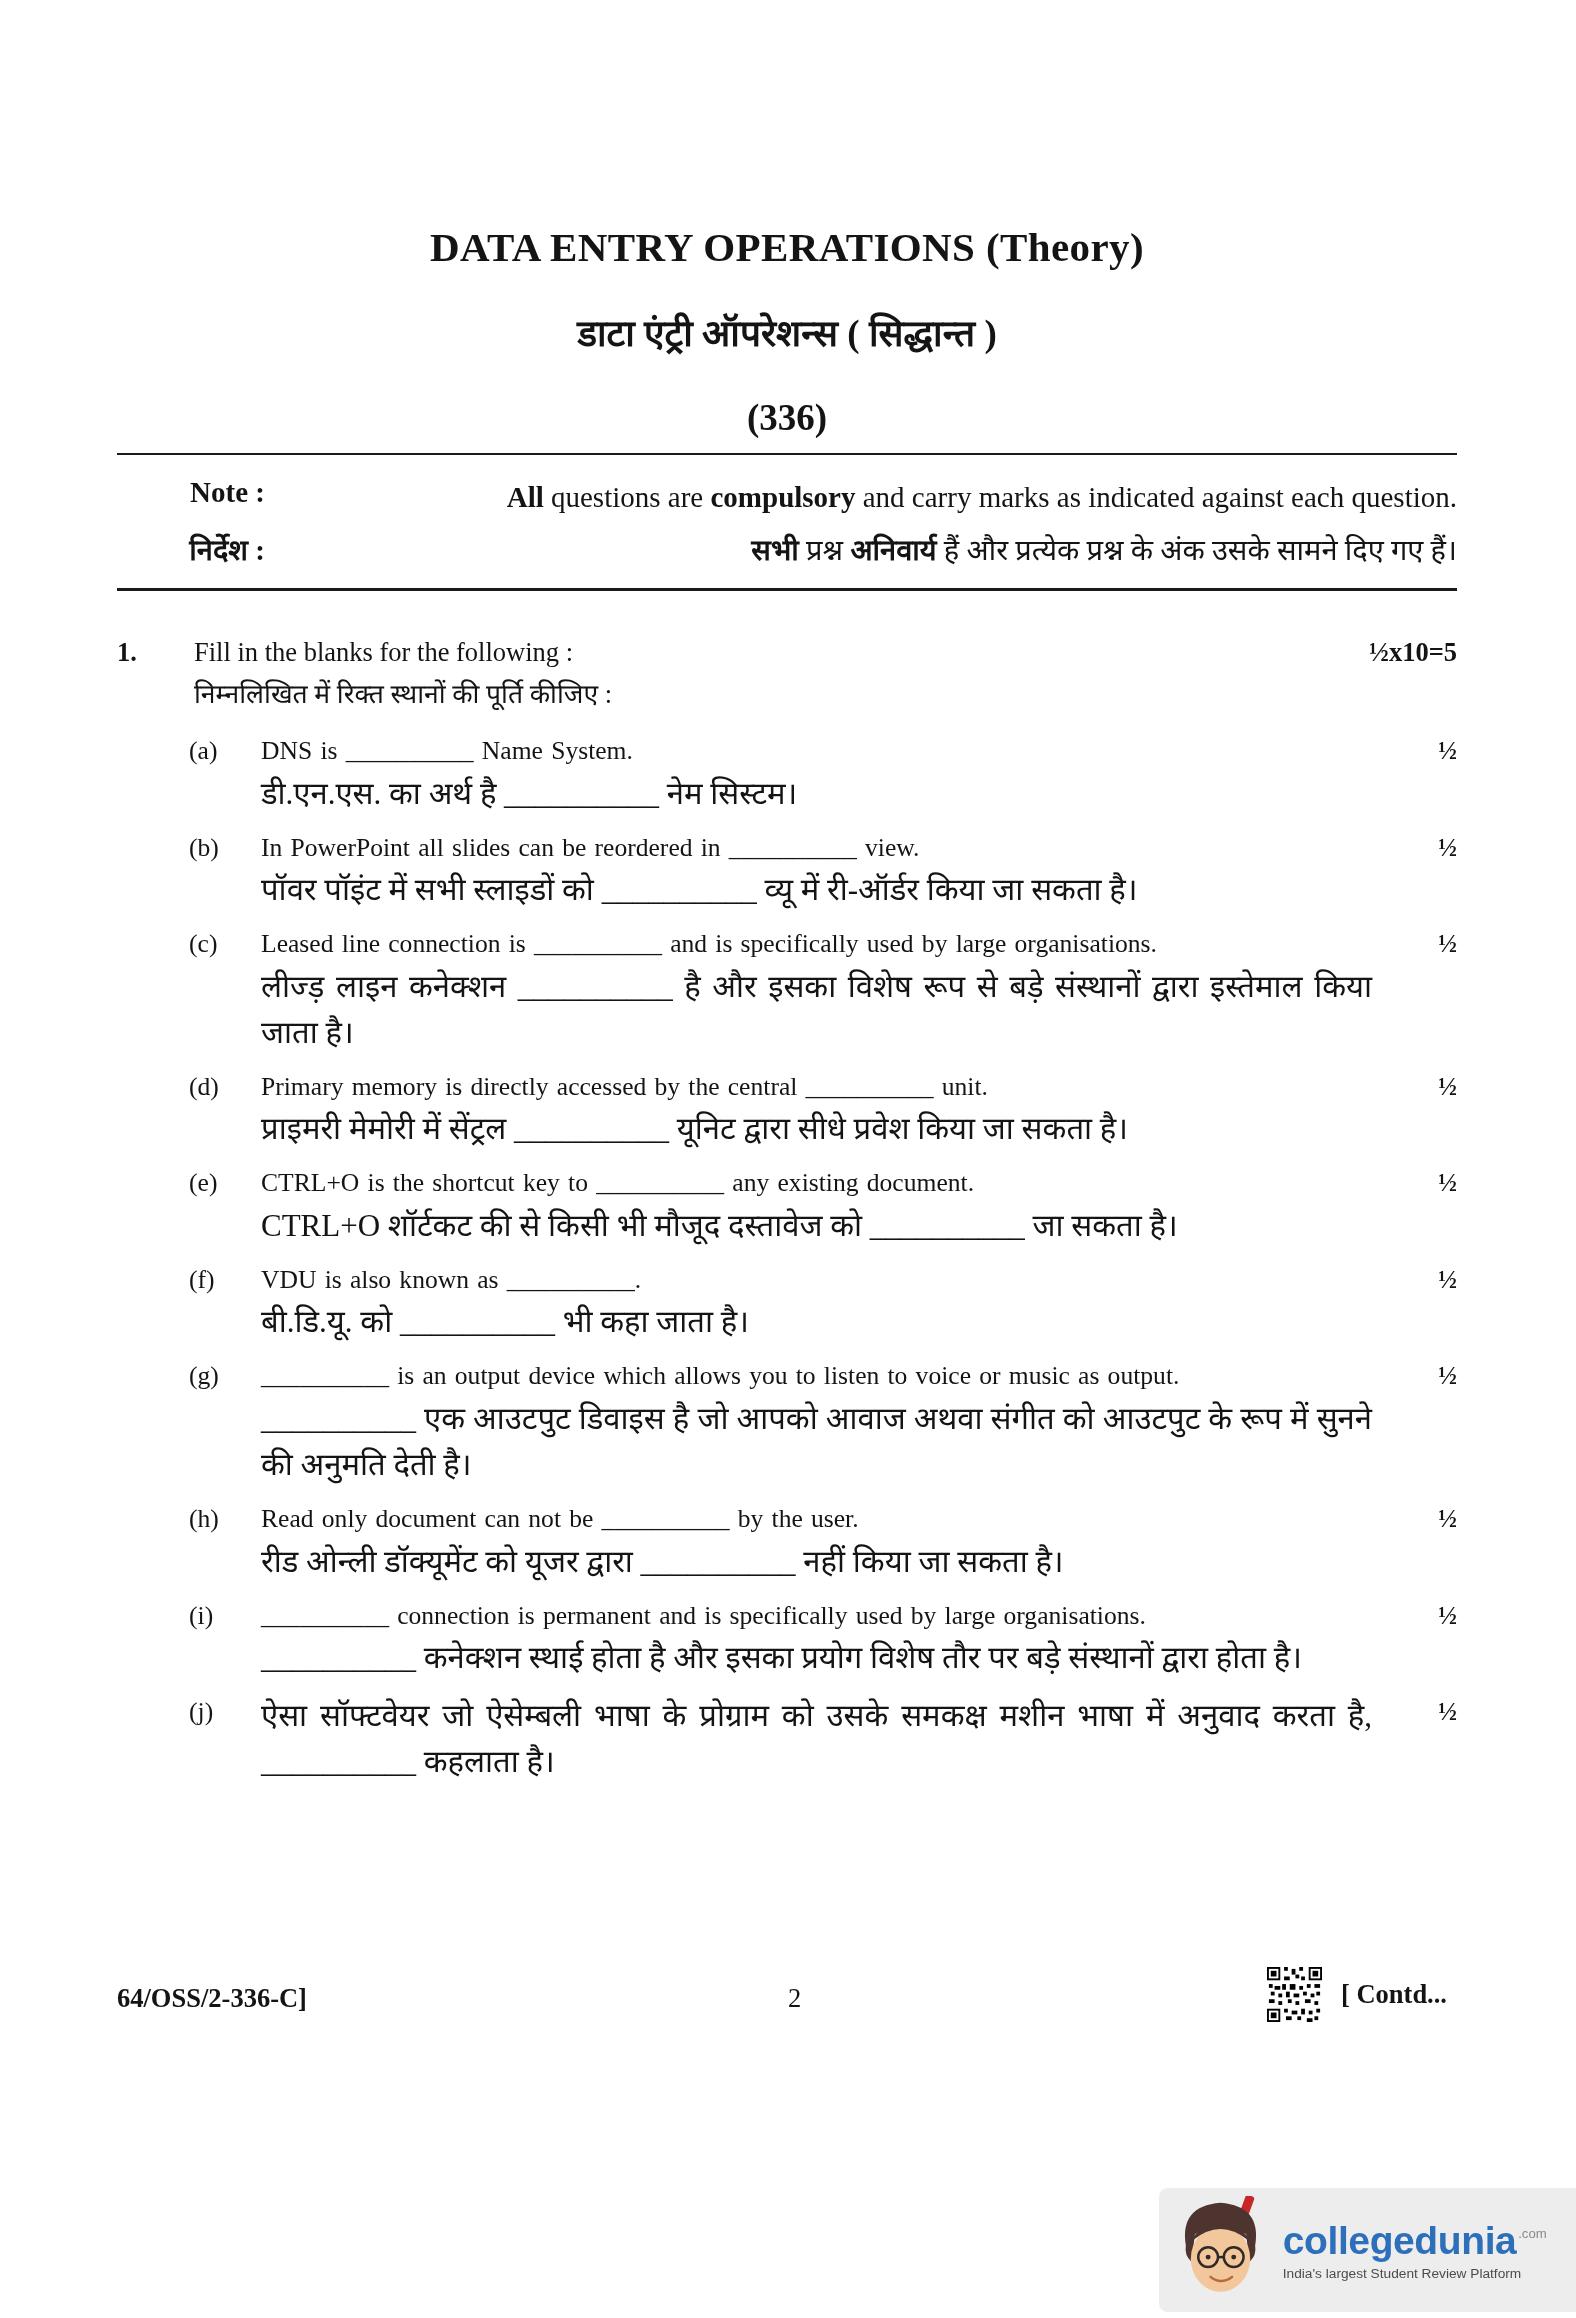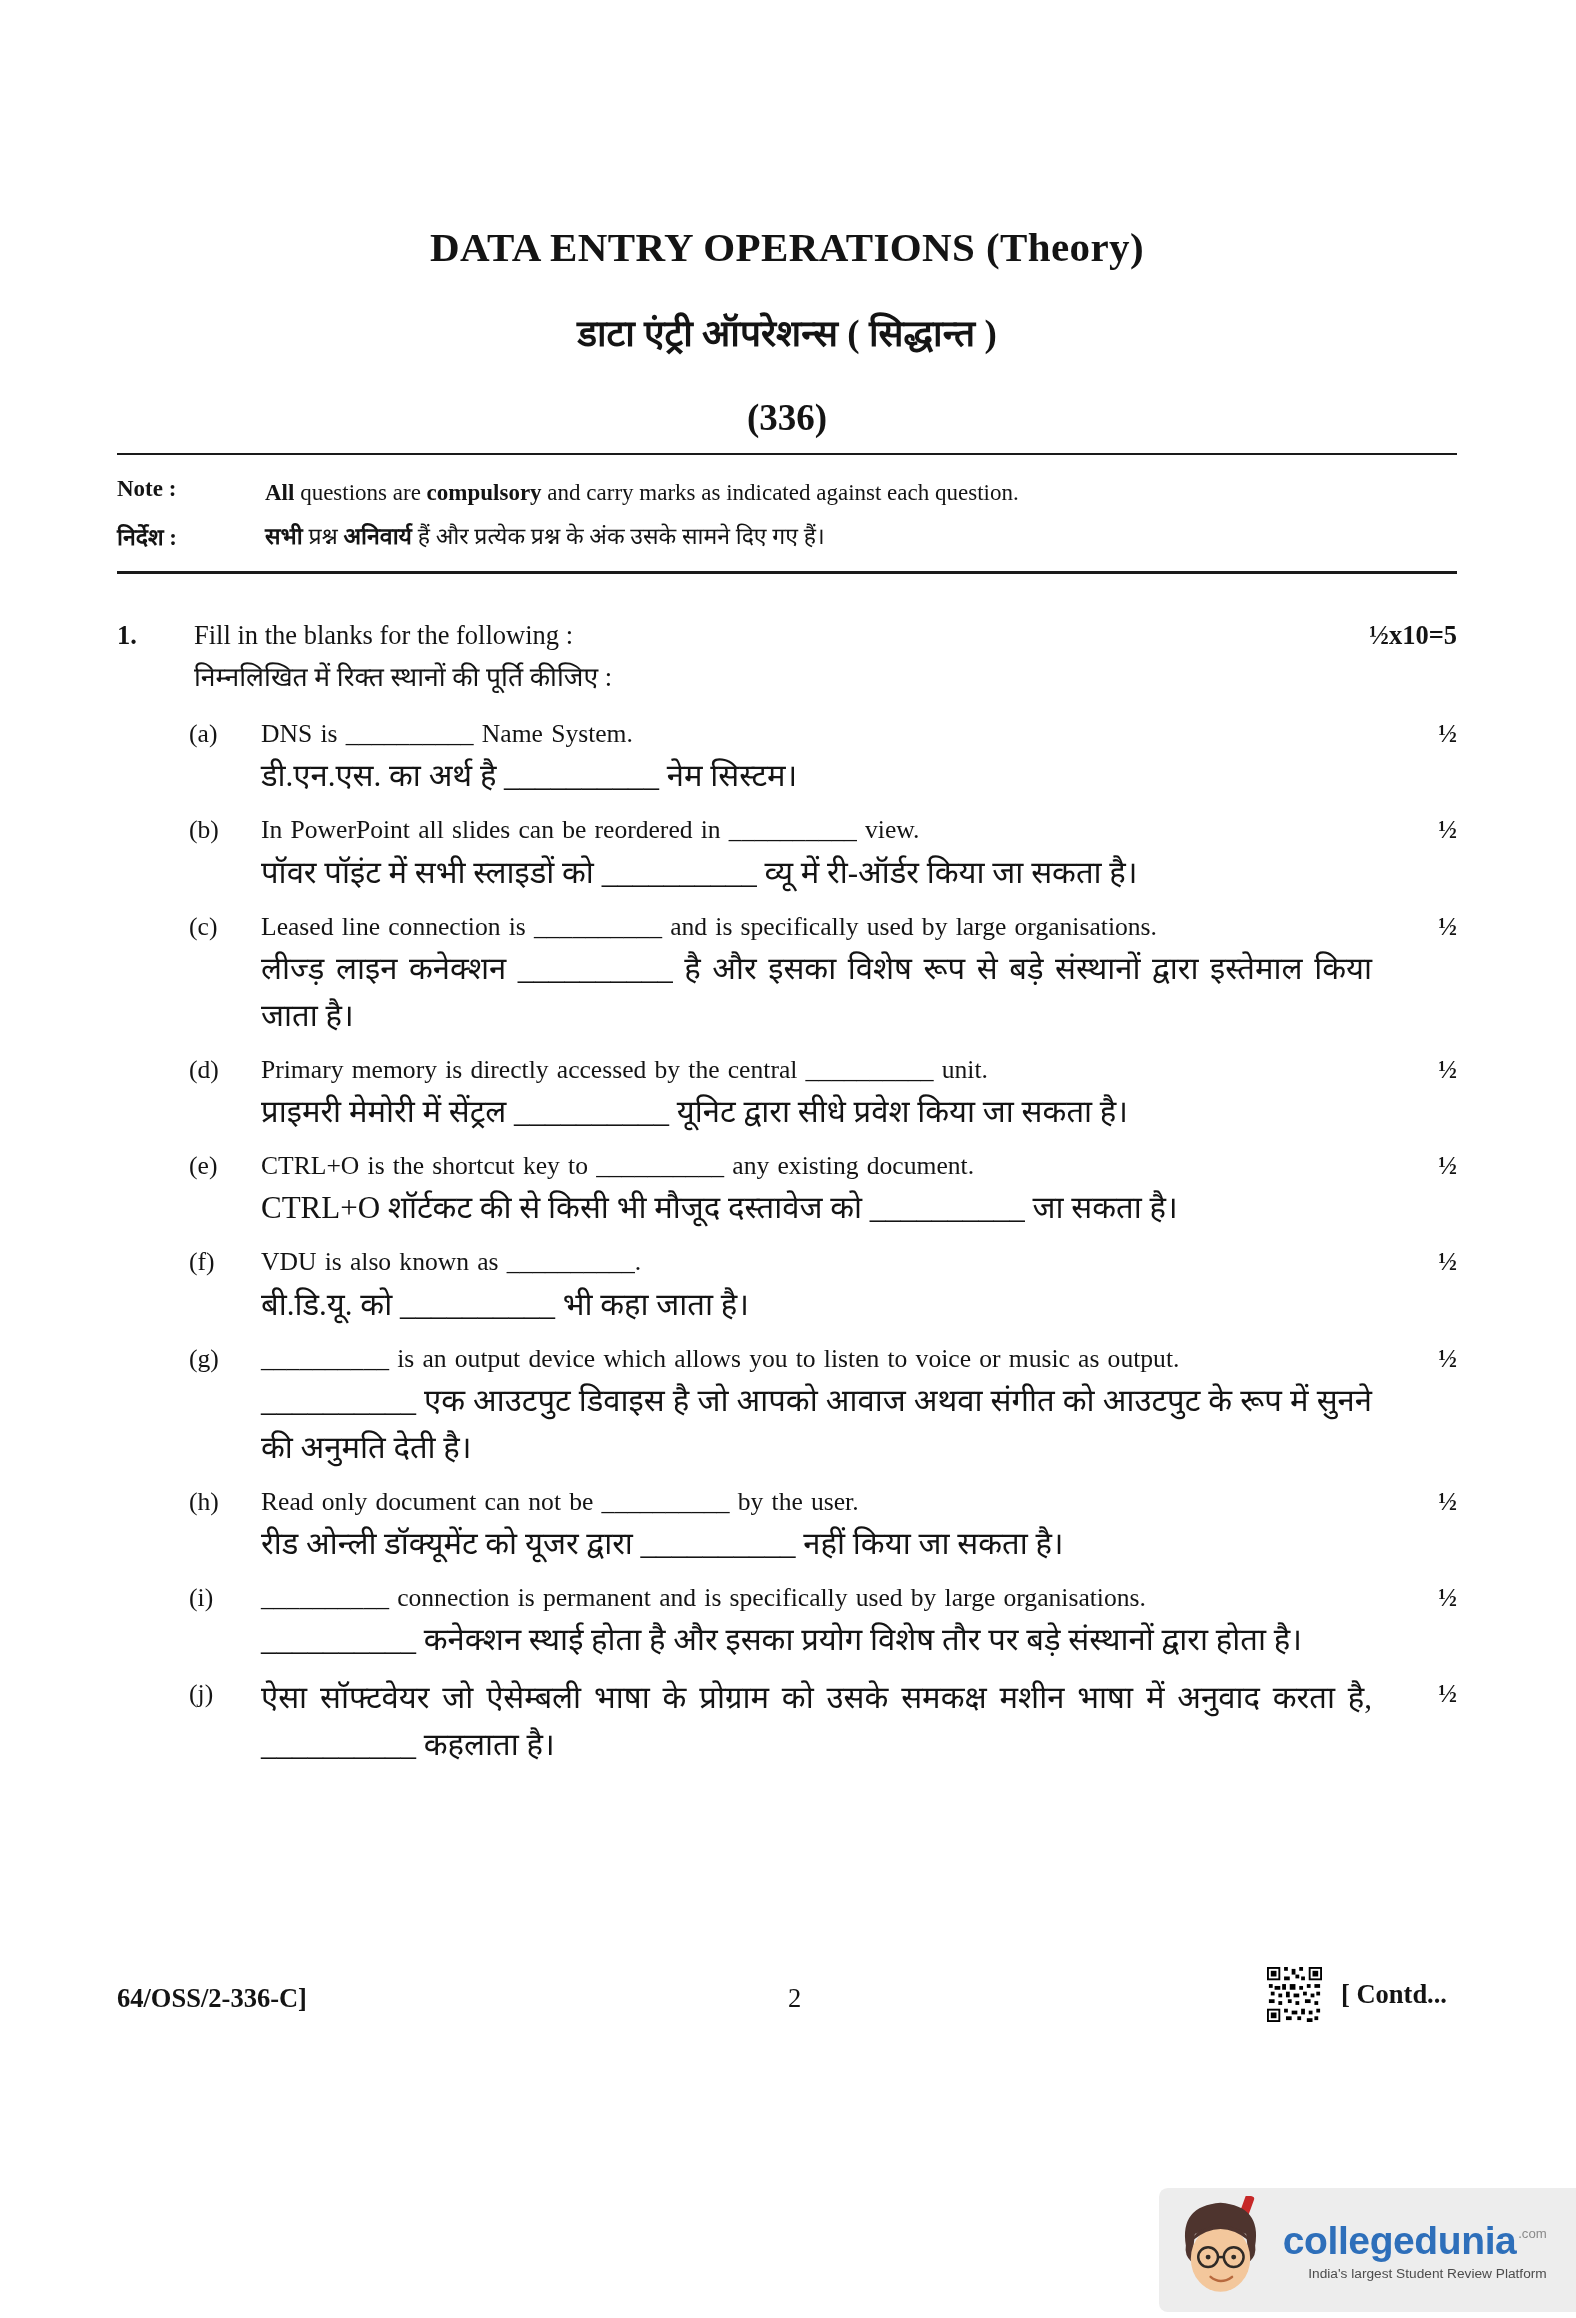--- a/index.html
+++ b/index.html
@@ -21,21 +21,21 @@
   .code    { font-size:37px; font-weight:700; margin-top:39px; }
 
   
   .meta { margin-top:90px; }
   .meta-row { display:flex; justify-content:space-between; font-size:27px; font-weight:700; }
   .meta-row + .meta-row { margin-top:17.7px; }
   .rule1 { margin-top:14px; border-top:2.6px solid #1a1a1a; }
   .rule2 { margin-top:17.7px; border-top:3.1px solid #1a1a1a; }
 
   
-  .note-row { display:flex; font-size:23px; margin-top:21px; }
+  .note-row { display:flex; font-size:29px; margin-top:21px;text-align:right; }
   .note-row + .note-row { margin-top:10.6px; }
   .note-label { width:148px; flex:0 0 148px; font-weight:700; }
   .note-text { flex:1; line-height:1.45; }
   .note-text b { font-weight:700; }
 
   
   .question-head { display:flex; margin-top:46px; font-size:26.5px; }
   .q-num   { width:77px; flex:0 0 77px; font-weight:700; }
   .q-text  { flex:1; }
   .q-marks { flex:0 0 97px; text-align:right; font-weight:700; }
@@ -60,21 +60,21 @@
   
   .branding {
     position:absolute; right:0; top:2188px;
     width:417px; height:124px;
     background:#ededed;
     border-top-left-radius:8.8px; border-bottom-left-radius:8.8px;
     display:flex; align-items:center; gap:12.4px;
     padding:5.3px 16px 5.3px 12.4px;
     font-family:"Liberation Sans",sans-serif;
   }
-  .brand-text { display:flex; flex-direction:column;align-items:flex-end; }
+  .brand-text { display:flex; flex-direction:column; }
   .logo-row { display:flex; align-items:flex-start; }
   .logo-main { font-size:39px; font-weight:700; color:#2e6fba; letter-spacing:-0.4px; }
   .logo-suffix { font-size:13.2px; color:#8a8a8a; margin-top:7px; margin-left:1.8px; }
   .tagline { font-size:13.7px; color:#4c4c4c; margin-top:3.5px; }
 </style>
 </head>
 <body>
 
 <div class="page">
   <div class="content">

